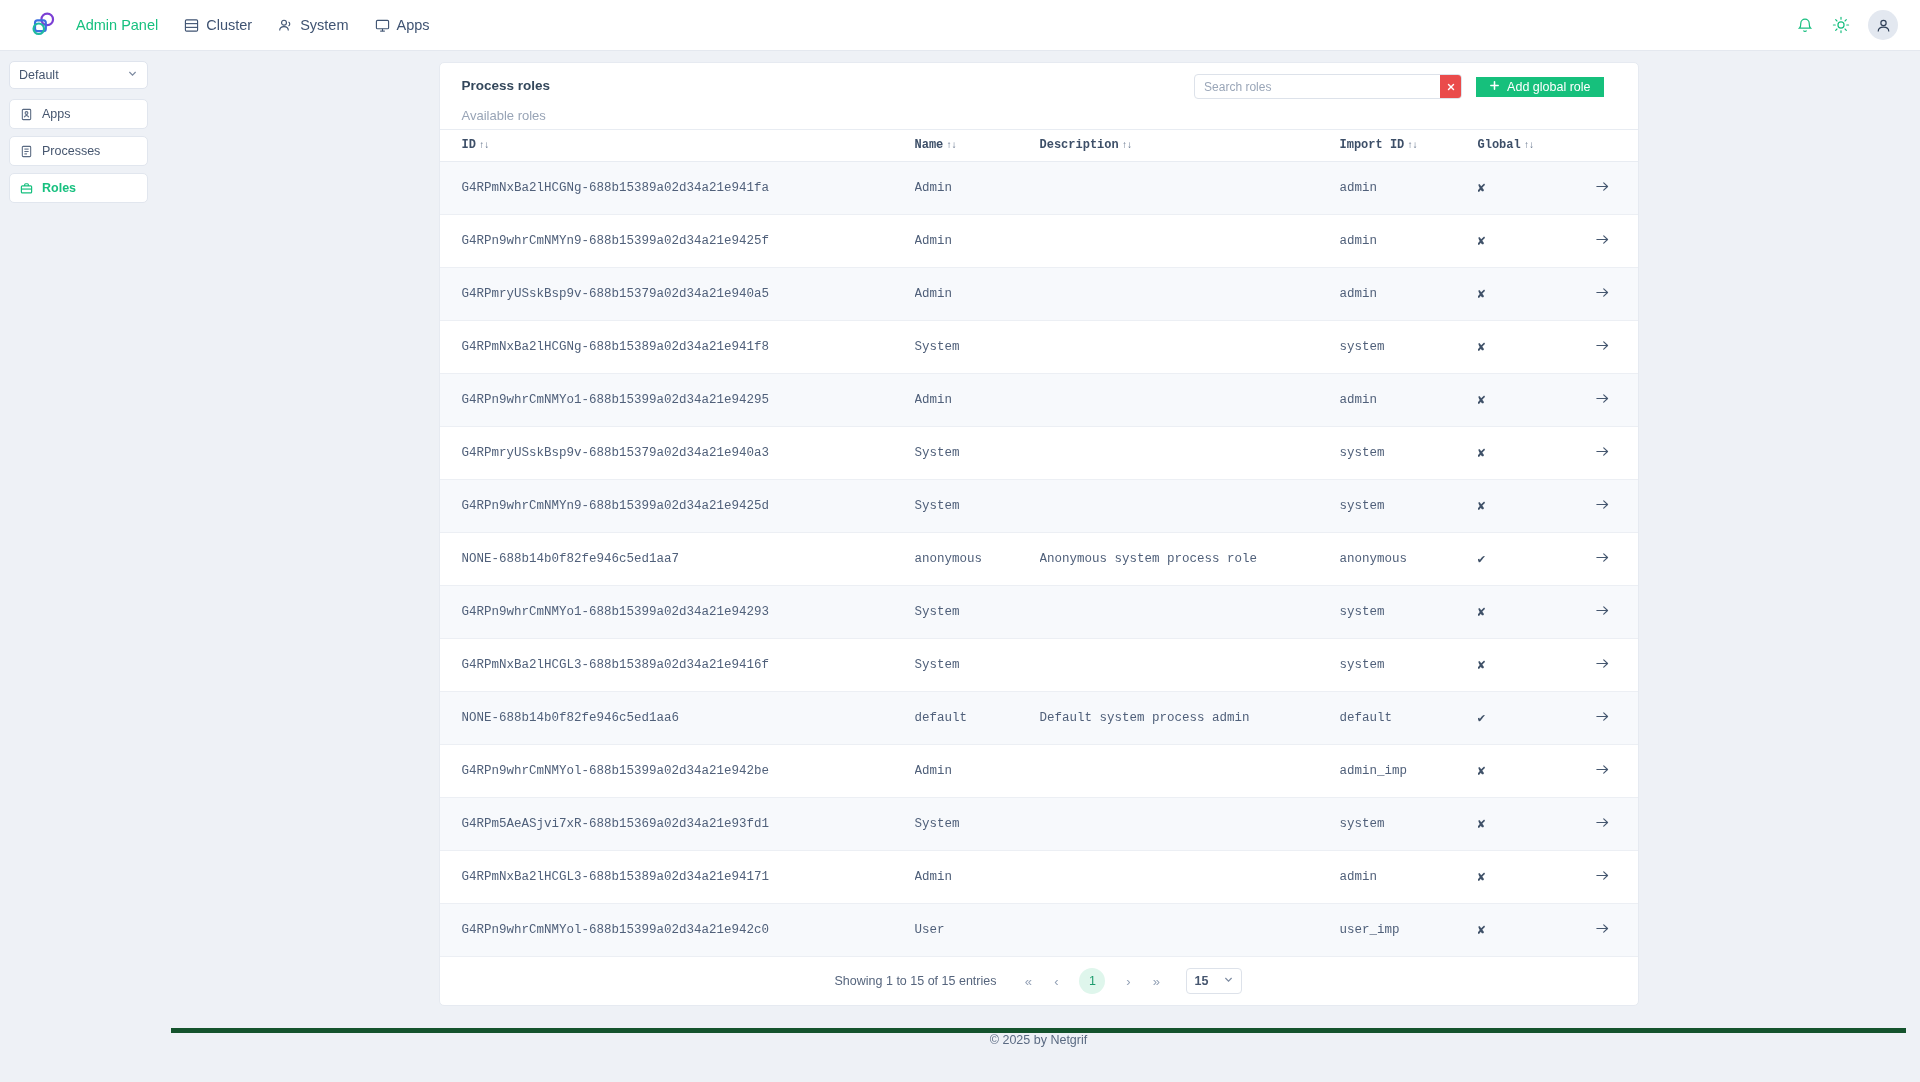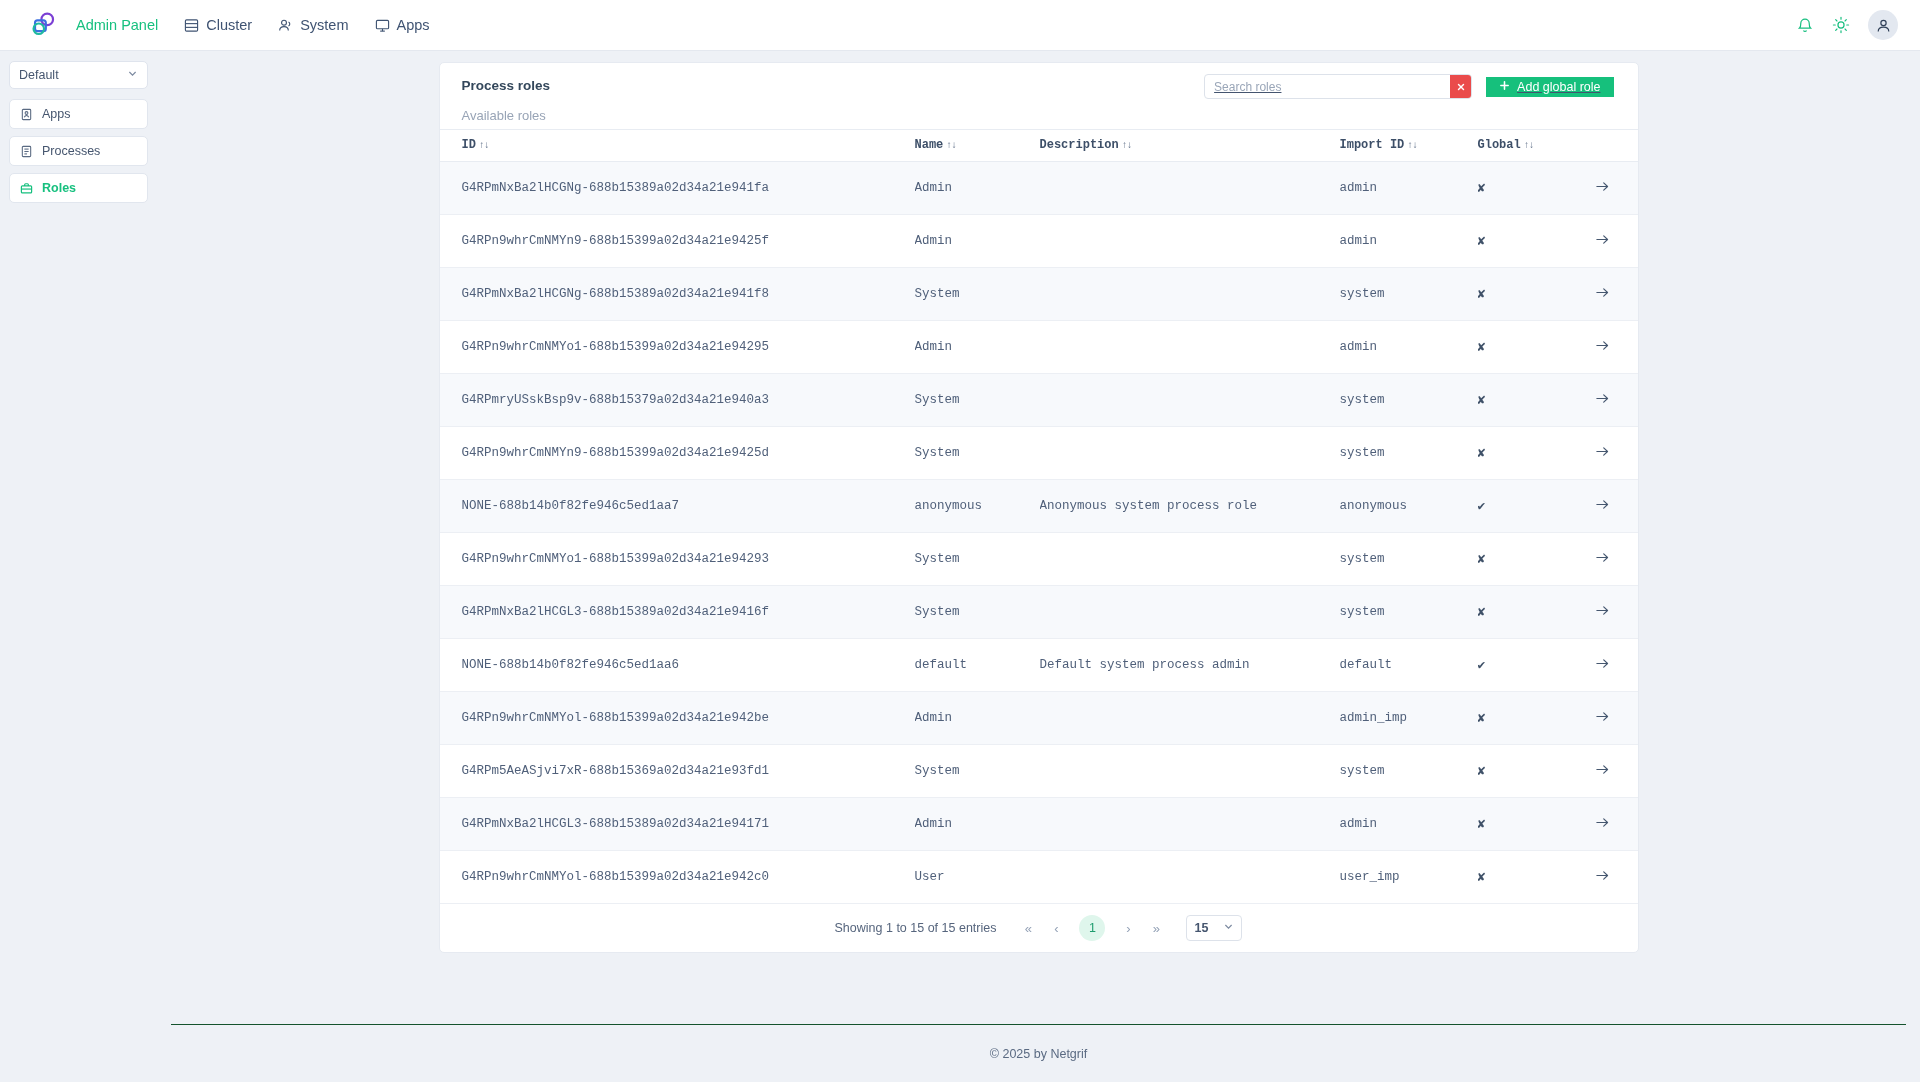--- a/index.html
+++ b/index.html
@@ -145,26 +145,25 @@
     line-height: 1;
   }
   .card-sub {
     font-size: 13px;
     color: #98a4b6;
     margin-top: 16px;
     line-height: 1;
   }
   .head-tools {
     position: absolute;
-    right: 24px;
+    right: 34px;
     top: 11px;
     display: flex;
     align-items: center;
     gap: 14px;
-    text-decoration: underline;
   }
   .search-wrap {
     width: 268px;
     height: 25px;
     border: 1px solid #dde2ea;
     border-radius: 4px;
     display: flex;
     align-items: center;
     overflow: hidden;
     background: #fff;
@@ -287,23 +286,23 @@
     color: #46566f;
     cursor: pointer;
     background: #fff;
     font-weight: bold;
   }
   .pg-size .ps-val { flex: 1; }
 
   
   .footer {
     height: 58px;
-    border-top: 1px solid #14532d;
-    display: flex;
-    align-items: center;
+    border-top: 5px solid #14532d;
+    display: flex;
+    align-items: flex-start;
     justify-content: center;
     font-size: 12.5px;
     color: #5a6a82;
     background: #eef1f6;
     margin: 22px 14px 0 14px;
   }
 </style>
 </head>
 <body>
 
@@ -509,20 +508,33 @@
                 <td class="c-imp">admin</td>
                 <td class="c-glob"><span class="mark">✘</span></td>
                 <td class="c-act"><span class="row-arrow">
                     <svg width="15" height="15" viewBox="0 0 16 16" fill="none" stroke="#45576f" stroke-width="1.25" stroke-linecap="round" stroke-linejoin="round">
                       <line x1="2" y1="8" x2="13.2" y2="8"></line>
                       <path d="M9.3 4.2 13.4 8l-4.1 3.8"></path>
                     </svg>
                   </span></td>
               </tr>
               <tr>
+                <td class="c-id">G4RPmryUSskBsp9v-688b15379a02d34a21e940a5</td>
+                <td class="c-name">Admin</td>
+                <td class="c-desc"></td>
+                <td class="c-imp">admin</td>
+                <td class="c-glob"><span class="mark">✘</span></td>
+                <td class="c-act"><span class="row-arrow">
+                    <svg width="15" height="15" viewBox="0 0 16 16" fill="none" stroke="#45576f" stroke-width="1.25" stroke-linecap="round" stroke-linejoin="round">
+                      <line x1="2" y1="8" x2="13.2" y2="8"></line>
+                      <path d="M9.3 4.2 13.4 8l-4.1 3.8"></path>
+                    </svg>
+                  </span></td>
+              </tr>
+              <tr>
                 <td class="c-id">G4RPmNxBa2lHCGNg-688b15389a02d34a21e941f8</td>
                 <td class="c-name">System</td>
                 <td class="c-desc"></td>
                 <td class="c-imp">system</td>
                 <td class="c-glob"><span class="mark">✘</span></td>
                 <td class="c-act"><span class="row-arrow">
                     <svg width="15" height="15" viewBox="0 0 16 16" fill="none" stroke="#45576f" stroke-width="1.25" stroke-linecap="round" stroke-linejoin="round">
                       <line x1="2" y1="8" x2="13.2" y2="8"></line>
                       <path d="M9.3 4.2 13.4 8l-4.1 3.8"></path>
                     </svg>

